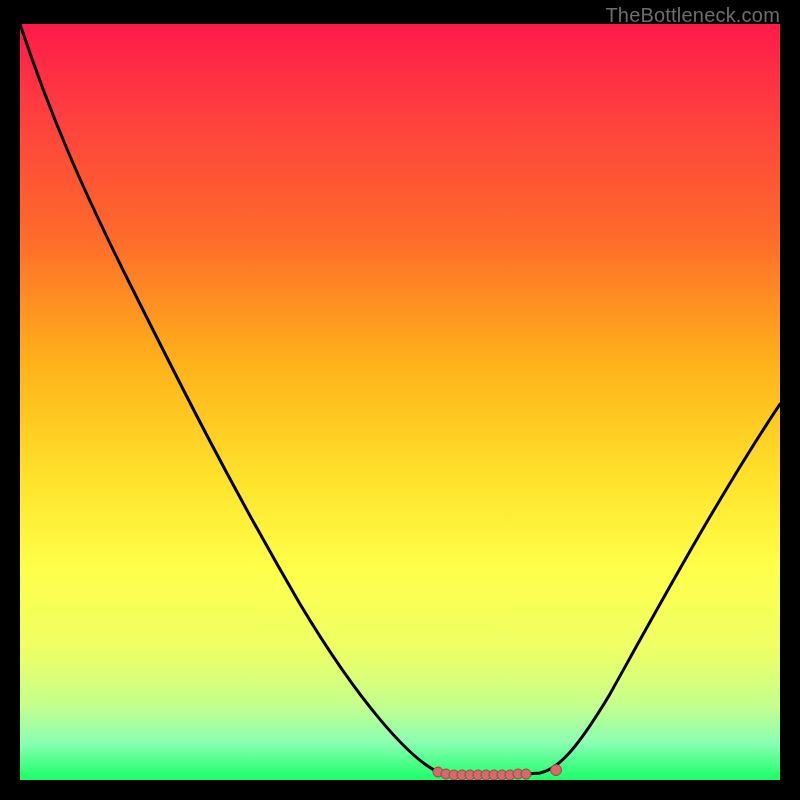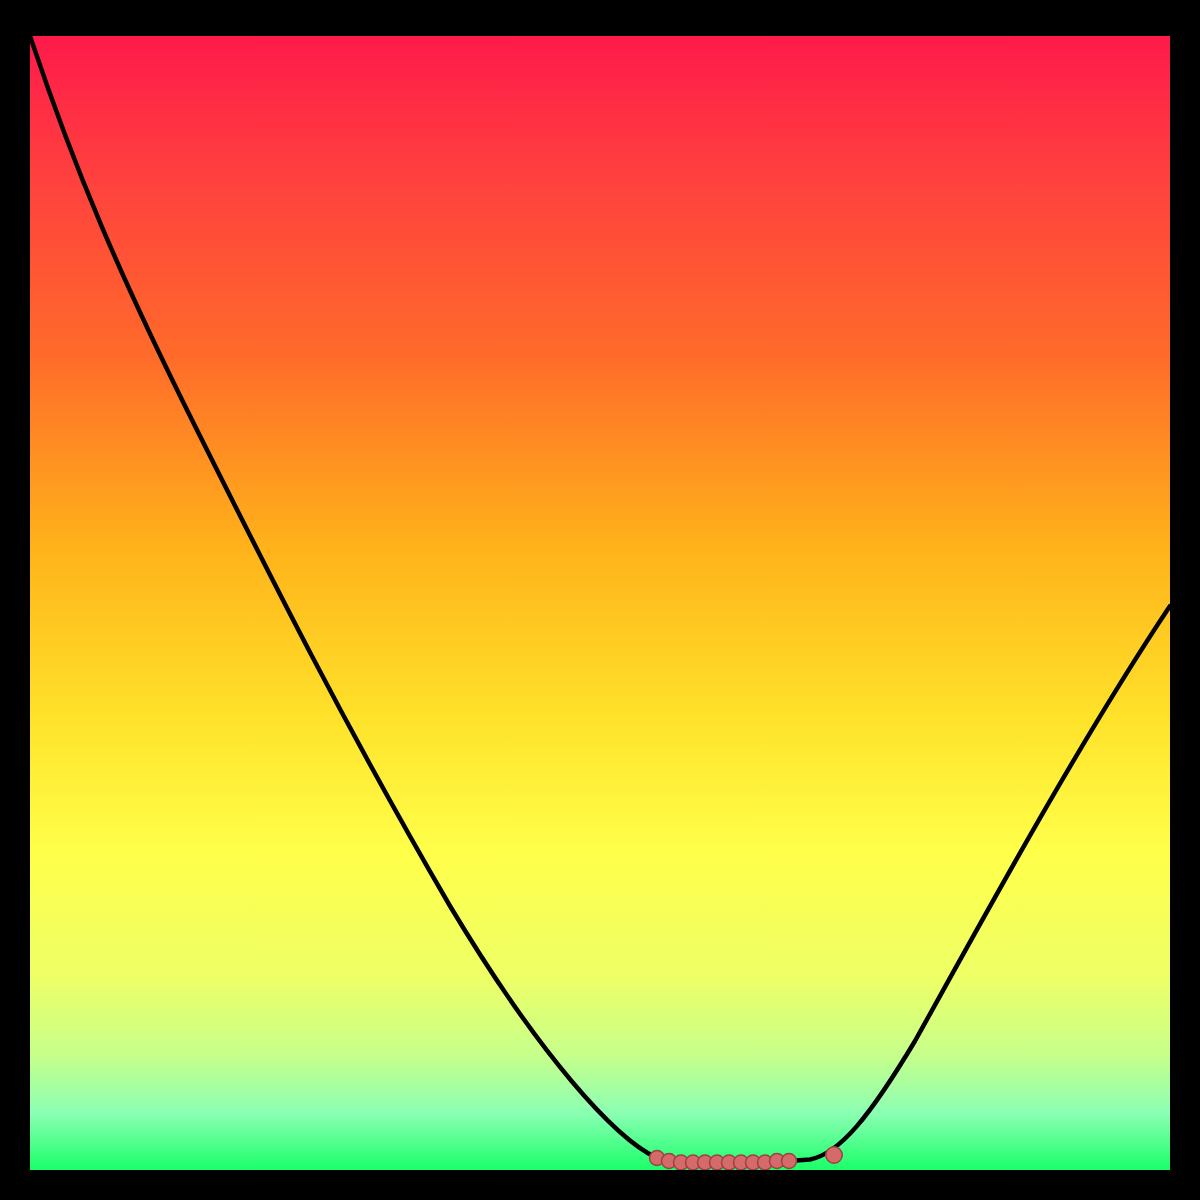--- a/index.html
+++ b/index.html
@@ -50,20 +50,21 @@
     left: 0;
     top: 0;
     width: 760px;
     height: 756px;
   }
 </style>
 </head>
 <body>
 
 <div class="frame">
+  <div class="watermark">TheBottleneck.com</div>
 
   <div class="plot-area">
     <svg class="curves" viewBox="0 0 760 756" preserveAspectRatio="none">
       <path d="M 0 0
                C 30 90, 60 160, 110 260
                C 160 360, 210 460, 280 580
                C 340 680, 390 735, 418 748
                L 430 750
                C 448 751, 480 751, 506 750
                L 520 749

